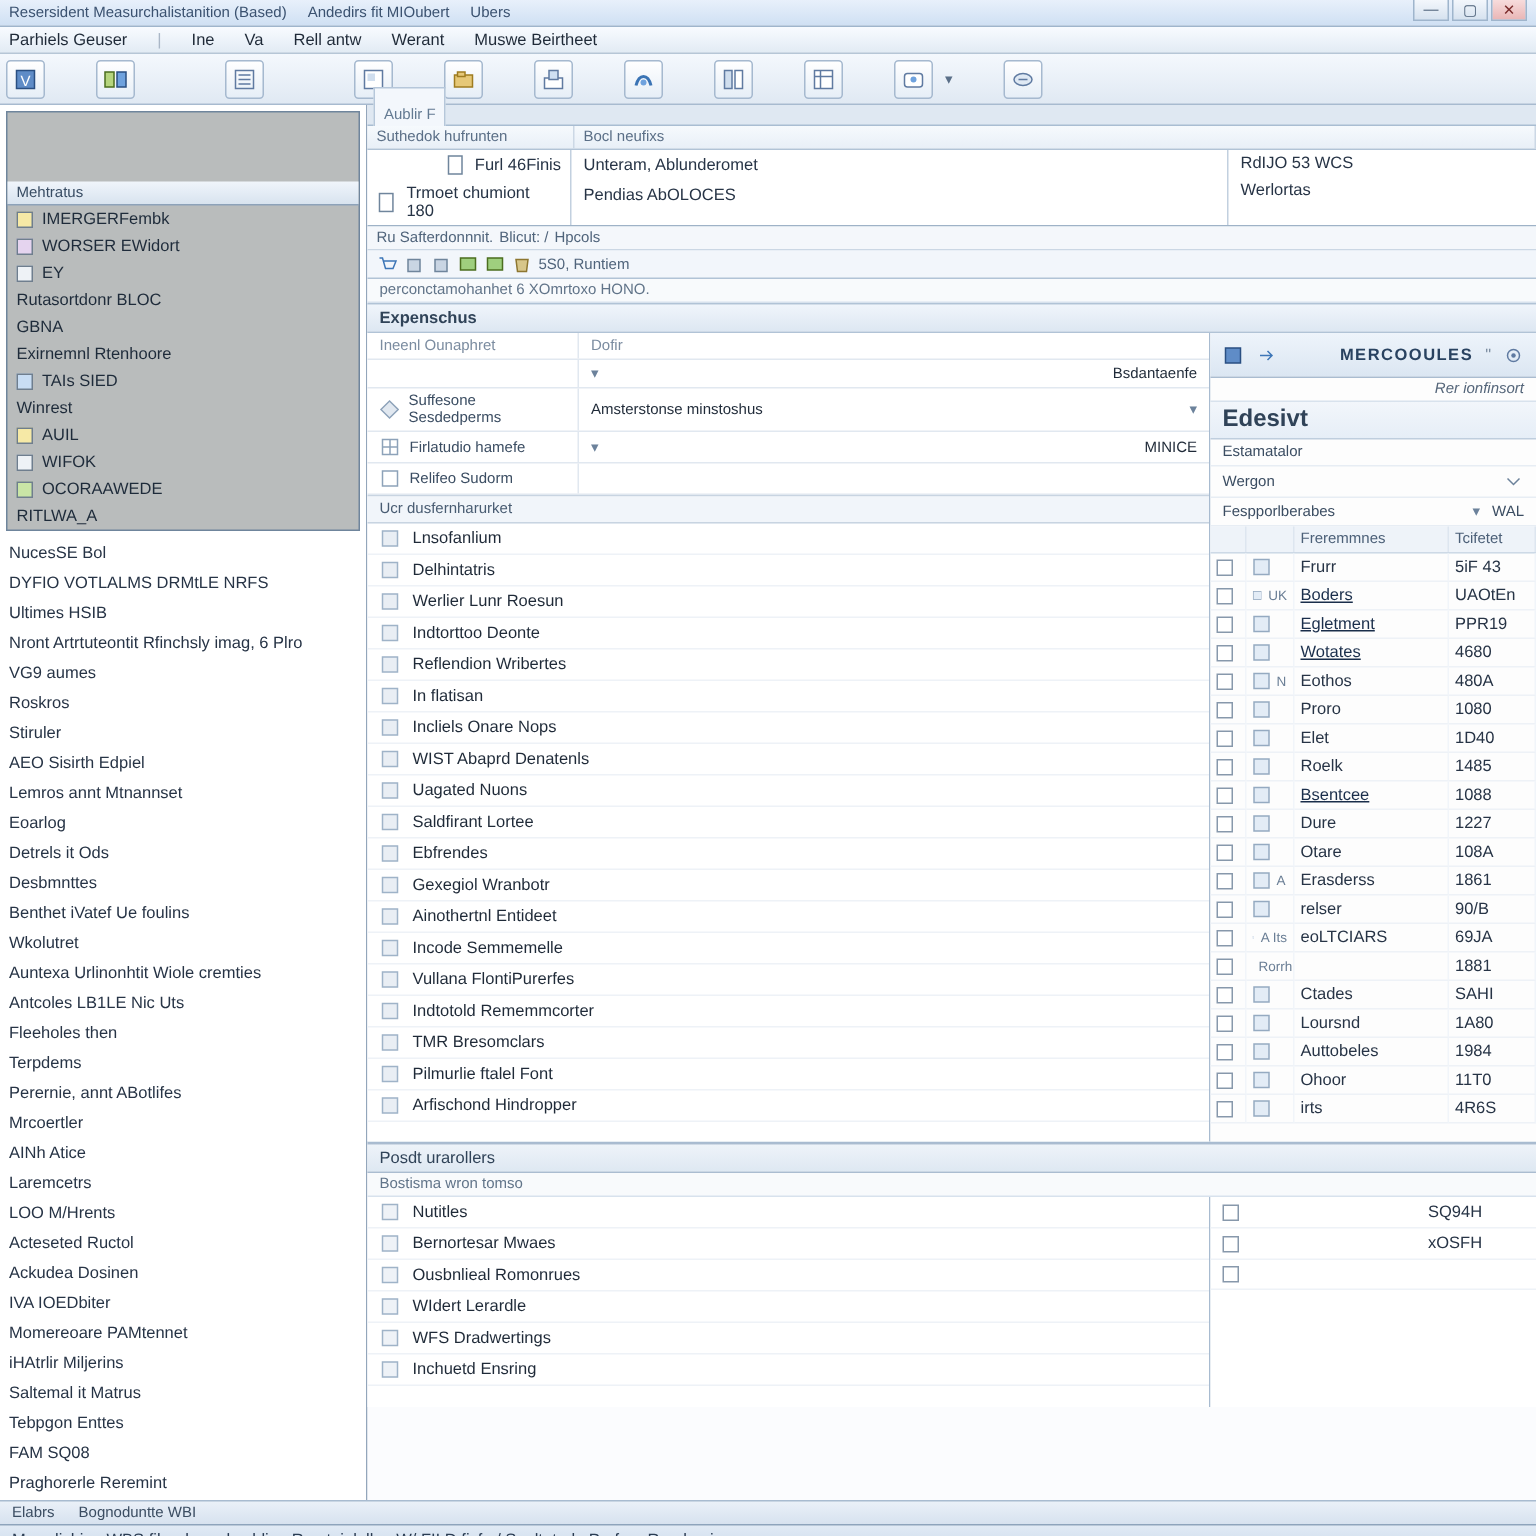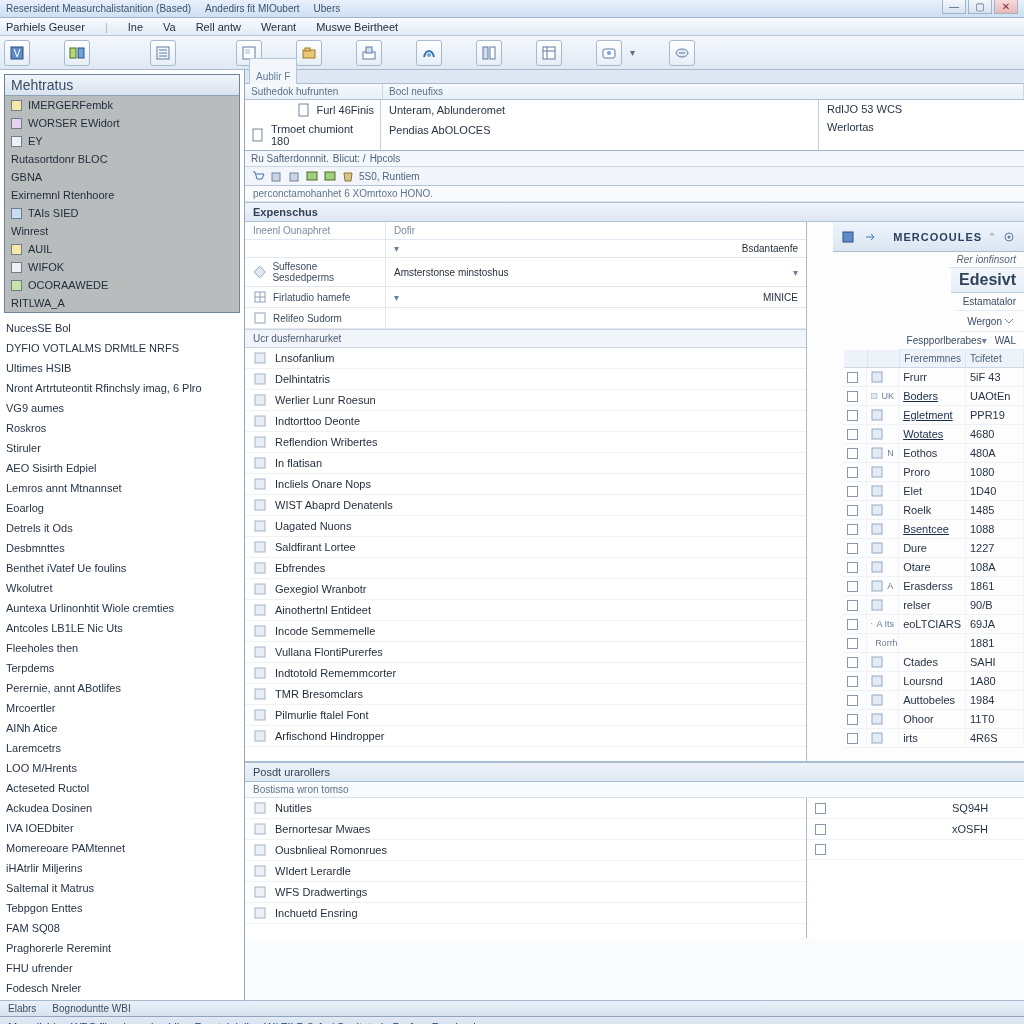--- a/index.html
+++ b/index.html
@@ -55,21 +55,21 @@
   }
   .nav-box {
     margin: 4px;
     border: 1px solid #6f859c;
     background: #b9bcbc;
     display: flex; flex-direction: column;
   }
   .nav-hdr {
     background: linear-gradient(#f0f5fb,#d8e3ef);
     border-bottom: 1px solid #8da2b9;
-    font-size: 14px; padding: 2px 6px; color:#384c63;
+    font-size: 10px; padding: 2px 6px; color:#384c63;margin-top:46px;
   }
   .nav-item {
     display: flex; align-items: center; gap: 6px;
     padding: 1px 6px; font-size: 11px; color:#1e2b3a;
     cursor: default; line-height: 16px;
   }
   .nav-sq {
     width: 11px; height: 11px; border:1px solid #6f7e8e;
     background: #eef2f6;
   }
@@ -173,21 +173,21 @@
   }
   .item-list .it {
     display:flex; align-items:center; gap:8px; padding:3px 8px;
     border-bottom:1px solid #eef2f7; font-size:11px; color:#1f2a38;
     cursor:default;
   }
   .glyph { width:14px; height:14px; display:inline-flex; align-items:center; justify-content:center;}
 
   
   .details-right {
-    flex:1; background:#fdfdfd; display:flex; flex-direction:column;align-items:flex-end;
+    flex:1; background:#fdfdfd; display:flex; flex-direction:column;
   }
   .insp-hdr {
     height: 30px; background:linear-gradient(#eef4fb,#dbe6f2);
     border-bottom:1px solid #aabcd0;
     display:flex; align-items:center; gap:8px; padding:0 8px;
     font-size:11px; color:#294260;
   }
   .insp-hdr .title { font-weight:600; letter-spacing:1px;}
   .insp-hdr .spacer { flex:1;}
   .insp-sub {

